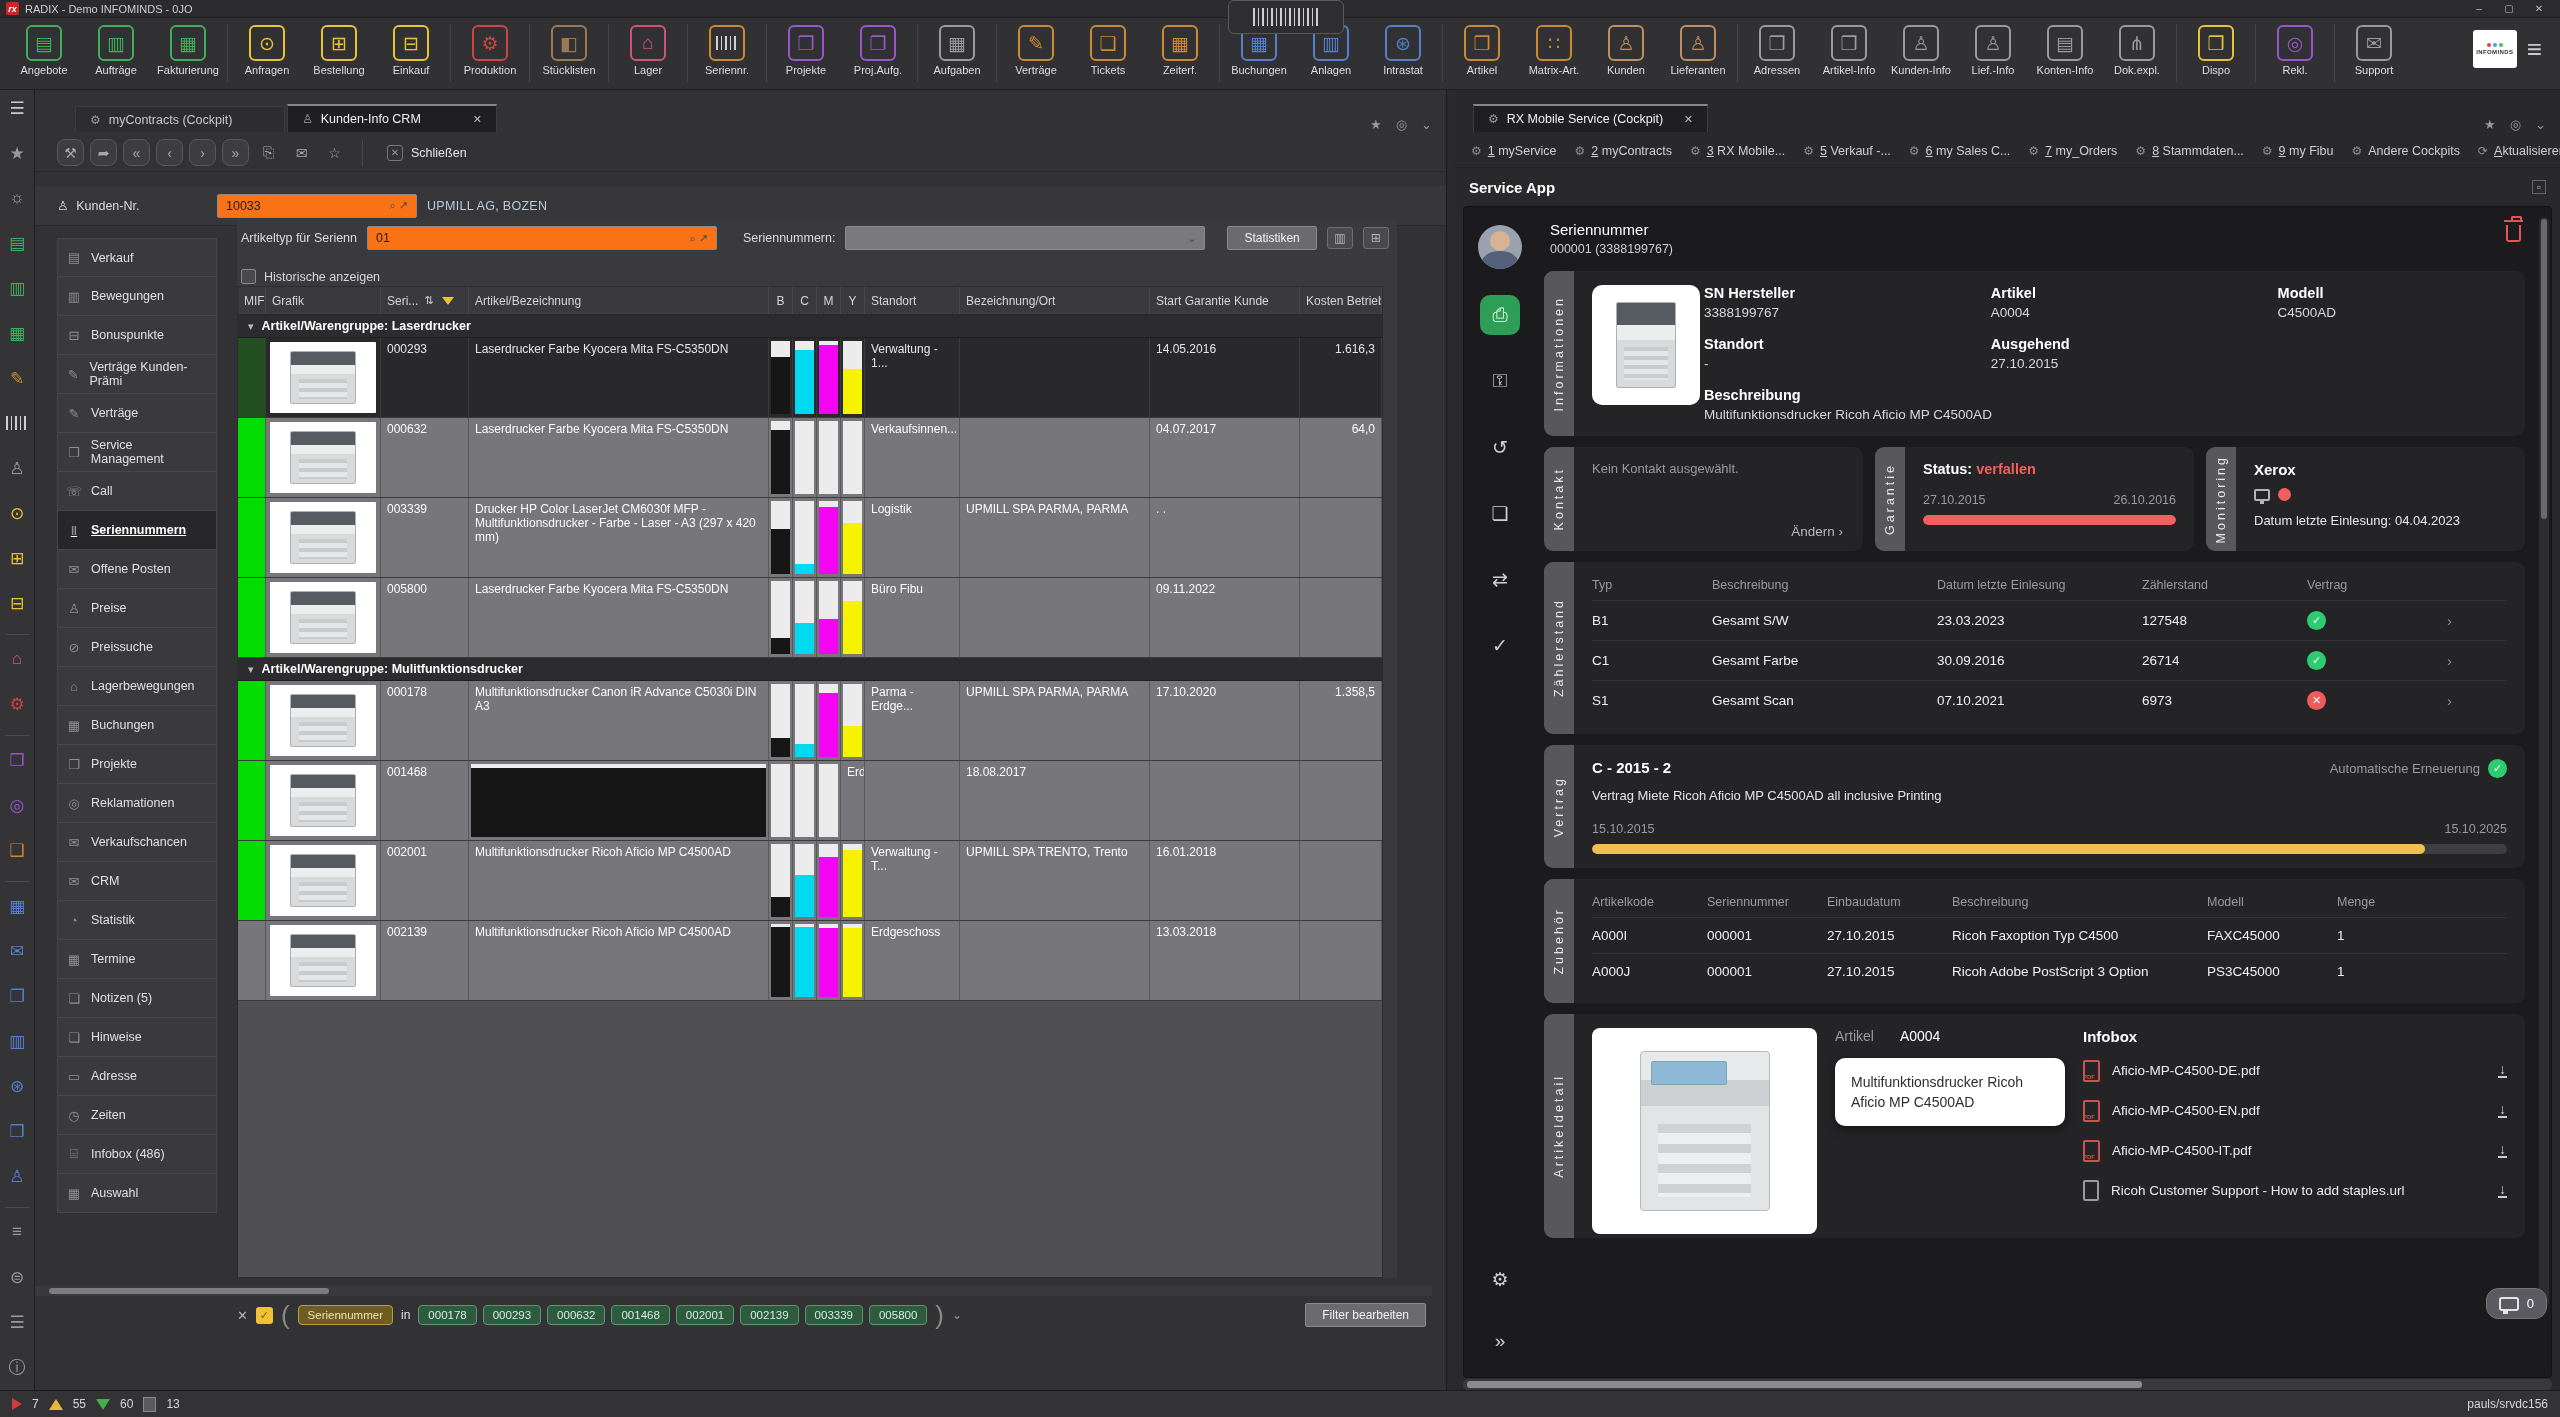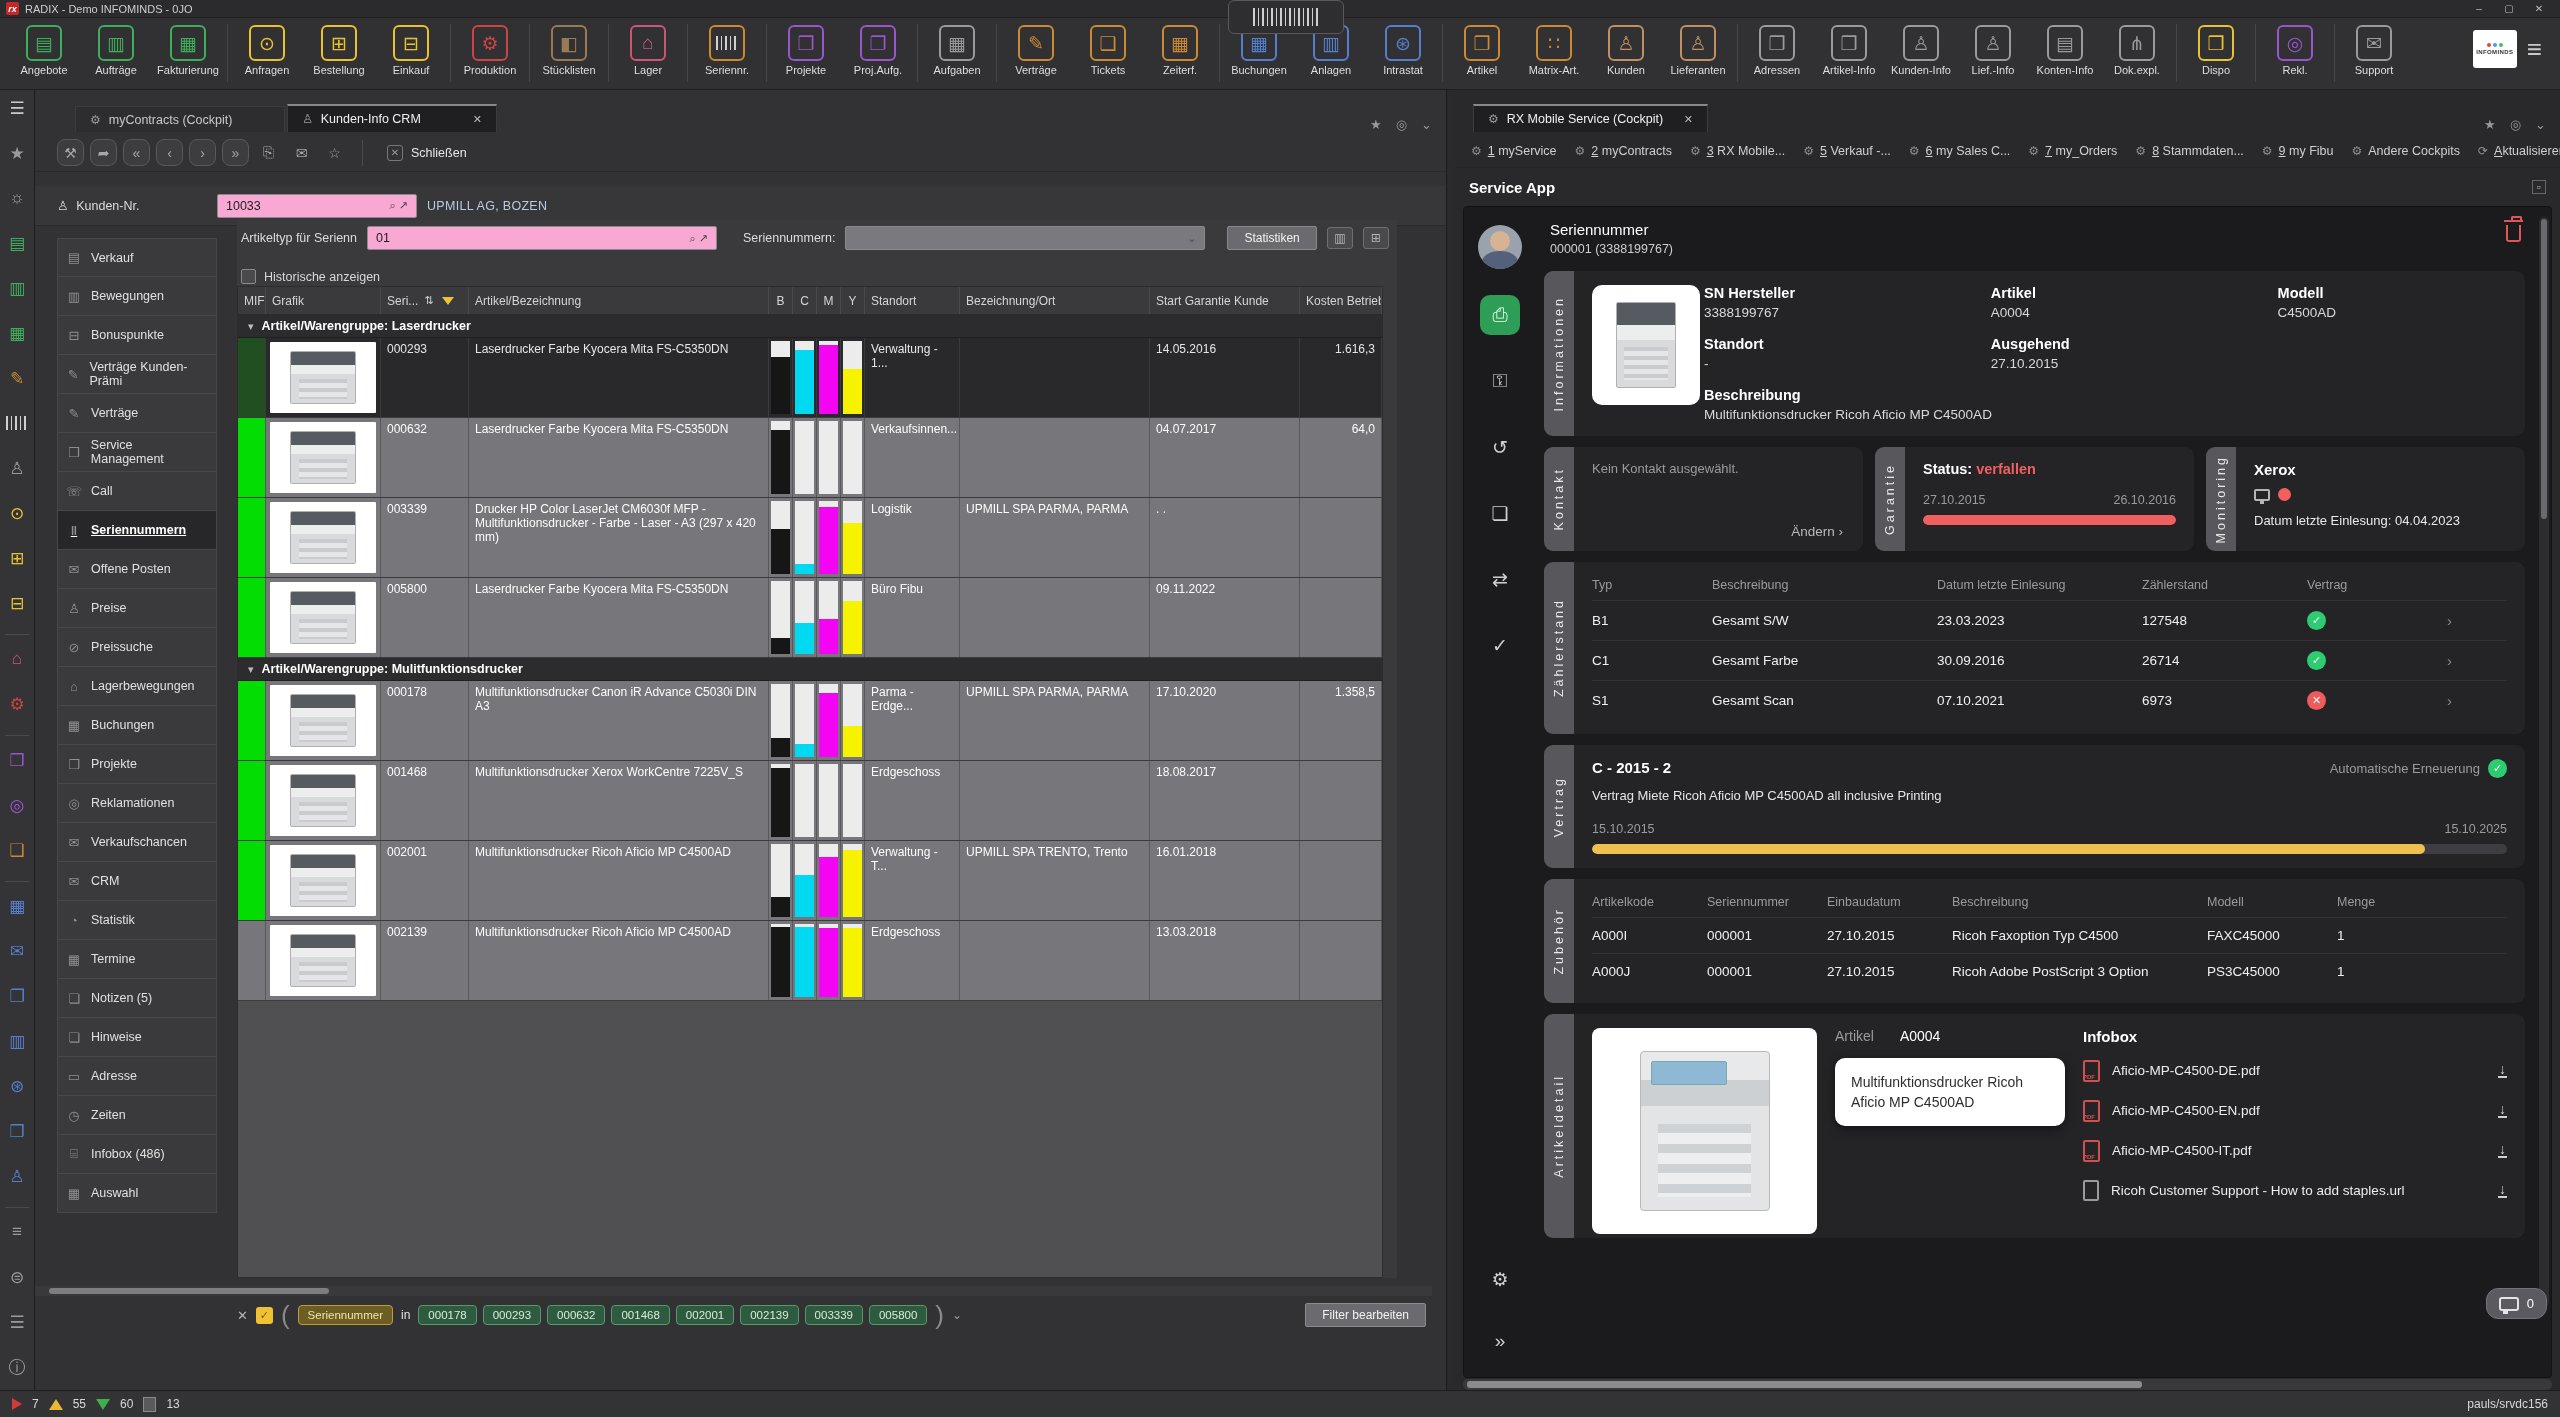--- a/index.html
+++ b/index.html
@@ -45,21 +45,21 @@
   
   #left-panel{position:absolute;left:35px;top:90px;width:1412px;bottom:27px;background:#323234;border-right:1px solid #1b1b1c}
   #crm-toolbar{position:absolute;top:44px;left:0;right:0;height:38px;display:flex;align-items:center;gap:6px;padding:0 0 0 22px;border-bottom:1px solid #2a2a2c}
   .tbtn{width:27px;height:27px;border-radius:8px;background:#3d3d3f;border:1px solid #58585a;display:flex;align-items:center;justify-content:center;color:#a8a8a8;font-size:14px}
   .tbtn.plain{background:transparent;border-color:transparent}
   .vline{width:1px;height:26px;background:#4a4a4c;margin:0 8px}
   #btn-schliessen{display:flex;align-items:center;gap:8px;font-size:12.5px;color:#e6e6e6;padding:4px 10px}
   #btn-schliessen .xbox{width:16px;height:16px;border:1px solid #777;border-radius:3px;color:#9a9a9a;font-size:10px;display:flex;align-items:center;justify-content:center}
   #customer-row{position:absolute;top:96px;left:0;right:0;height:40px;display:flex;align-items:center;gap:10px;padding-left:22px;background:#37373a;border-bottom:1px solid #2a2a2c}
   #customer-row .lbl{font-size:12.5px;color:#dcdcdc;width:150px;display:flex;gap:8px;align-items:center}
-  .field{background:#f9a8d4;border:1px solid #8a8a8e;border-radius:2px;color:#1d1d1d;font-size:12.5px;display:flex;align-items:center;padding:0 8px;height:24px}
+  .field{background:#f97316;border:1px solid #8a8a8e;border-radius:2px;color:#1d1d1d;font-size:12.5px;display:flex;align-items:center;padding:0 8px;height:24px}
   .field .fico{margin-left:auto;color:#4a4a4a;font-size:11px;padding-left:8px}
   #customer-name{color:#b9cbe0;font-size:12.5px;letter-spacing:.3px}
   
   #crm-sidebar{position:absolute;left:22px;top:148px;width:160px;bottom:120px;overflow:hidden}
   .sitem{height:39px;display:flex;align-items:center;gap:9px;padding:0 8px;background:#3a3a3c;border:1px solid #474749;border-top:none;font-size:12.5px;color:#e0e0e0}
   .sitem:first-child{border-top:1px solid #474749}
   .sitem .sico{color:#8f8f92;font-size:13px;width:16px;text-align:center}
   .sitem.sel{background:#272729;font-weight:bold;text-decoration:underline;color:#fff}
   #sidebar-up{position:absolute;left:85px;bottom:92px;color:#9a9a9a;font-size:12px}
   
@@ -900,21 +900,20 @@
               <div class="c-kost">1.358,5</div>
             </div>
             <div class="grow trow">
               <div class="c-mif mif-green"></div>
               <div class="c-img">
                 <div class="thumb">
                   <div class="mini-printer"></div>
                 </div>
               </div>
               <div class="c-serial">001468</div>
-              <div class="c-desc">Multifunktionsdrucker Xerox WorkCentre 7225V_S</div>
               <div class="c-toner">
                 <div class="tonerbar tb-b">
                   <i style="height: 95%;"></i>
                 </div>
               </div>
               <div class="c-toner">
                 <div class="tonerbar tb-c">
                   <i style="height: 0%;"></i>
                 </div>
               </div>

